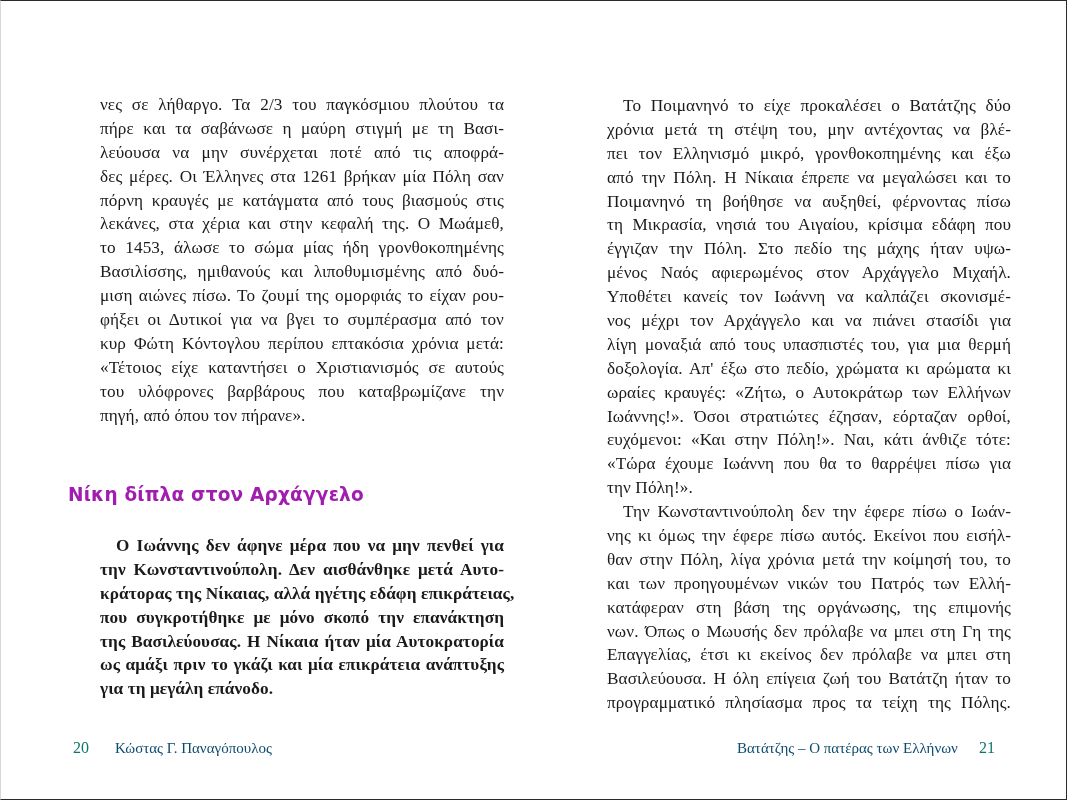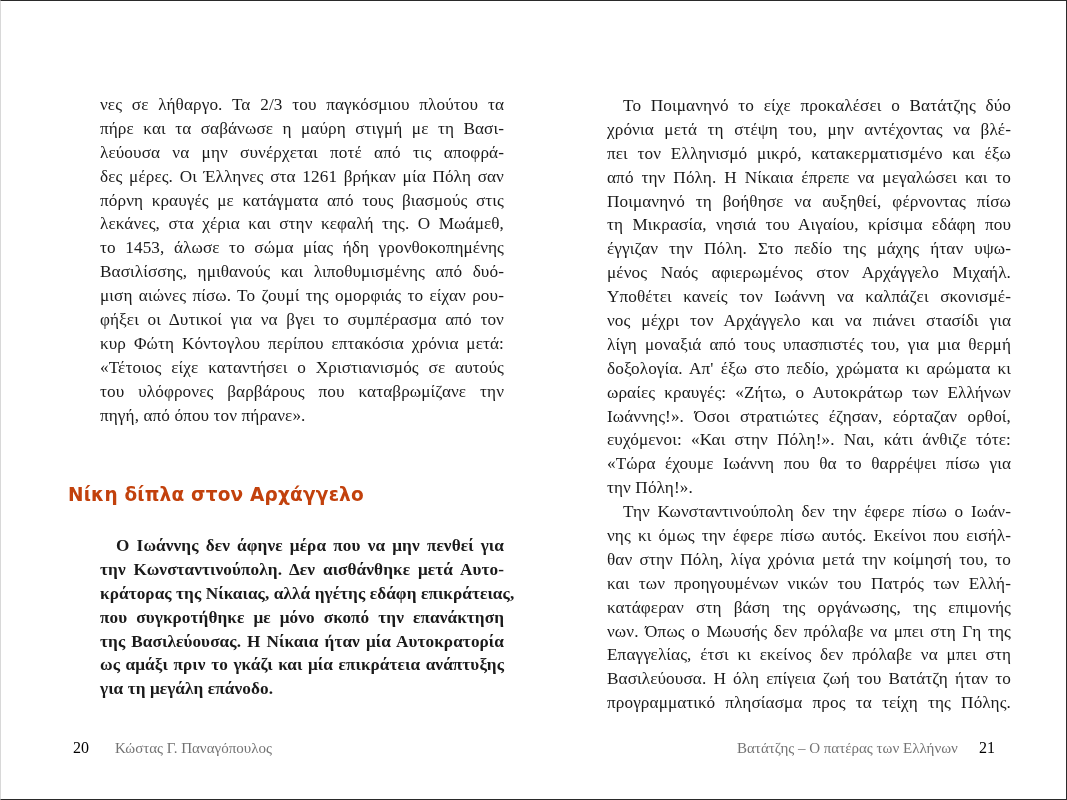--- a/index.html
+++ b/index.html
@@ -60,37 +60,37 @@
 
   .block-a { top: 93px; }
   .heading {
     position: absolute;
     left: 68px;
     top: 484px;
     font-family: "DejaVu Sans", "Liberation Sans", sans-serif;
     font-weight: bold;
     font-size: 18.5px;
     letter-spacing: 0.2px;
-    color: #c2410c;
+    color: #a21caf;
   }
   .block-b { top: 534px; font-weight: bold; }
   .block-c { top: 94px; }
 
   .footer {
     position: absolute;
     top: 739px;
     font-size: 15px;
     font-family: "Liberation Serif", "DejaVu Serif", serif;
   }
   .folio {
-    color: #000000;
+    color: #0f766e;
     font-size: 16px;
   }
   .runhead {
-    color: #737373;
+    color: #0c4a6e;
     font-size: 15px;
   }
   .footer.left .folio { position: absolute; left: 73px; }
   .footer.left .runhead { position: absolute; left: 115px; top: 1px; white-space: nowrap; }
   .footer.right .runhead { position: absolute; left: 204px; top: 1px; white-space: nowrap; }
   .footer.right .folio { position: absolute; left: 446px; }
 </style>
 </head>
 <body>
 
@@ -129,21 +129,21 @@
   <div class="footer left">
     <span class="folio">20</span>
     <span class="runhead">Κώστας Γ. Παναγόπουλος</span>
   </div>
 </div>
 
 <div class="page right">
   <div class="textblock block-c">
     <span class="line indent">Το Ποιμανηνό το είχε προκαλέσει ο Βατάτζης δύο</span>
     <span class="line">χρόνια μετά τη στέψη του, μην αντέχοντας να βλέ-</span>
-    <span class="line">πει τον Ελληνισμό μικρό, κατακερματισμένο και έξω</span>
+    <span class="line">πει τον Ελληνισμό μικρό, γρονθοκοπημένης και έξω</span>
     <span class="line">από την Πόλη. Η Νίκαια έπρεπε να μεγαλώσει και το</span>
     <span class="line">Ποιμανηνό τη βοήθησε να αυξηθεί, φέρνοντας πίσω</span>
     <span class="line">τη Μικρασία, νησιά του Αιγαίου, κρίσιμα εδάφη που</span>
     <span class="line">έγγιζαν την Πόλη. Στο πεδίο της μάχης ήταν υψω-</span>
     <span class="line">μένος Ναός αφιερωμένος στον Αρχάγγελο Μιχαήλ.</span>
     <span class="line">Υποθέτει κανείς τον Ιωάννη να καλπάζει σκονισμέ-</span>
     <span class="line">νος μέχρι τον Αρχάγγελο και να πιάνει στασίδι για</span>
     <span class="line">λίγη μοναξιά από τους υπασπιστές του, για μια θερμή</span>
     <span class="line">δοξολογία. Απ' έξω στο πεδίο, χρώματα κι αρώματα κι</span>
     <span class="line">ωραίες κραυγές: «Ζήτω, ο Αυτοκράτωρ των Ελλήνων</span>

